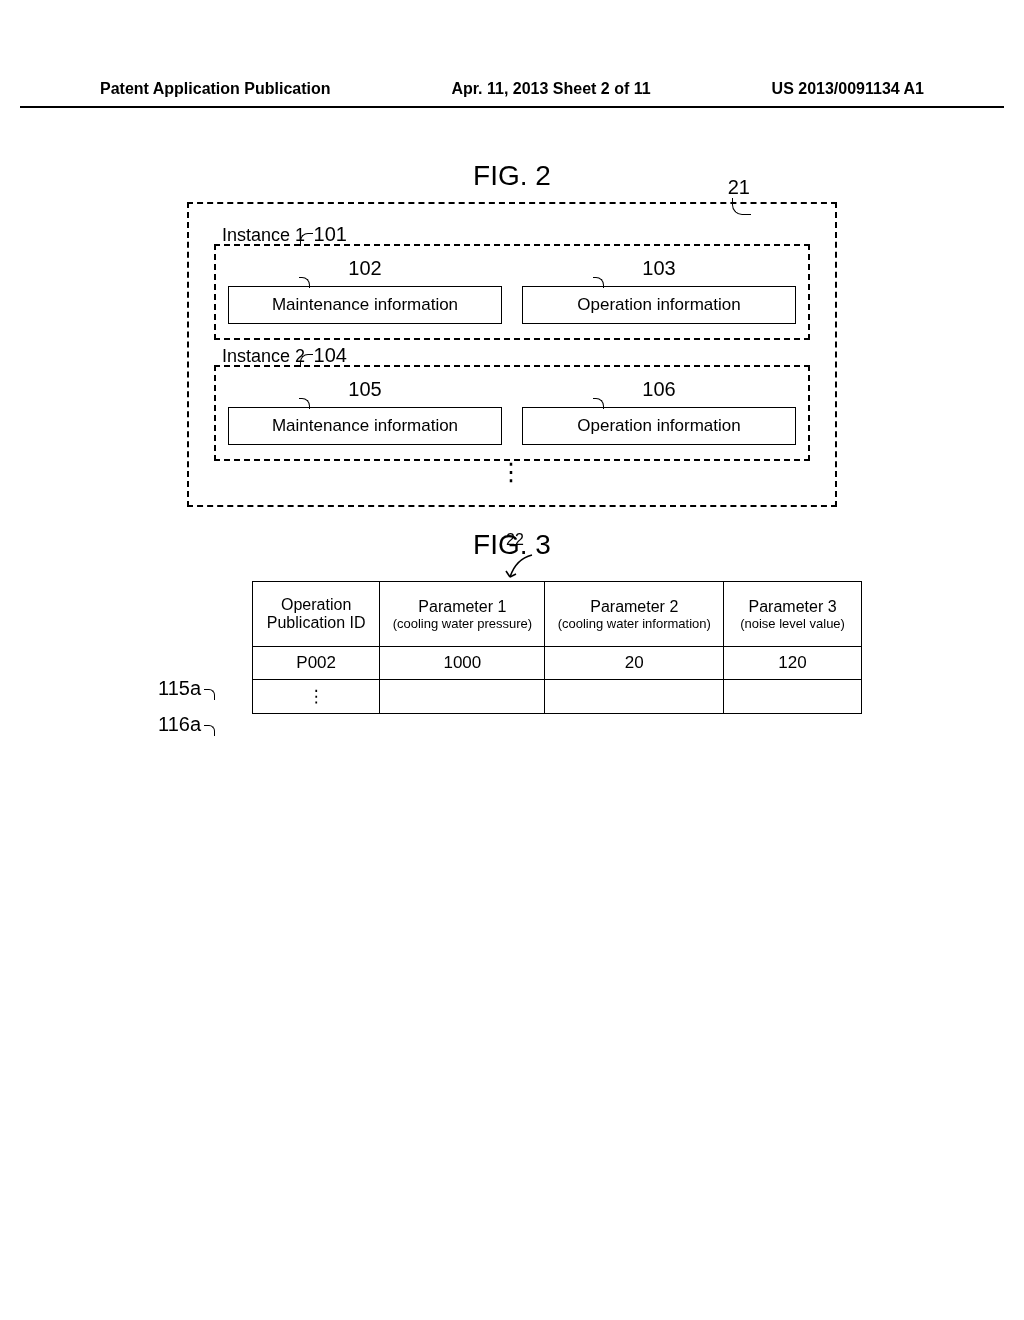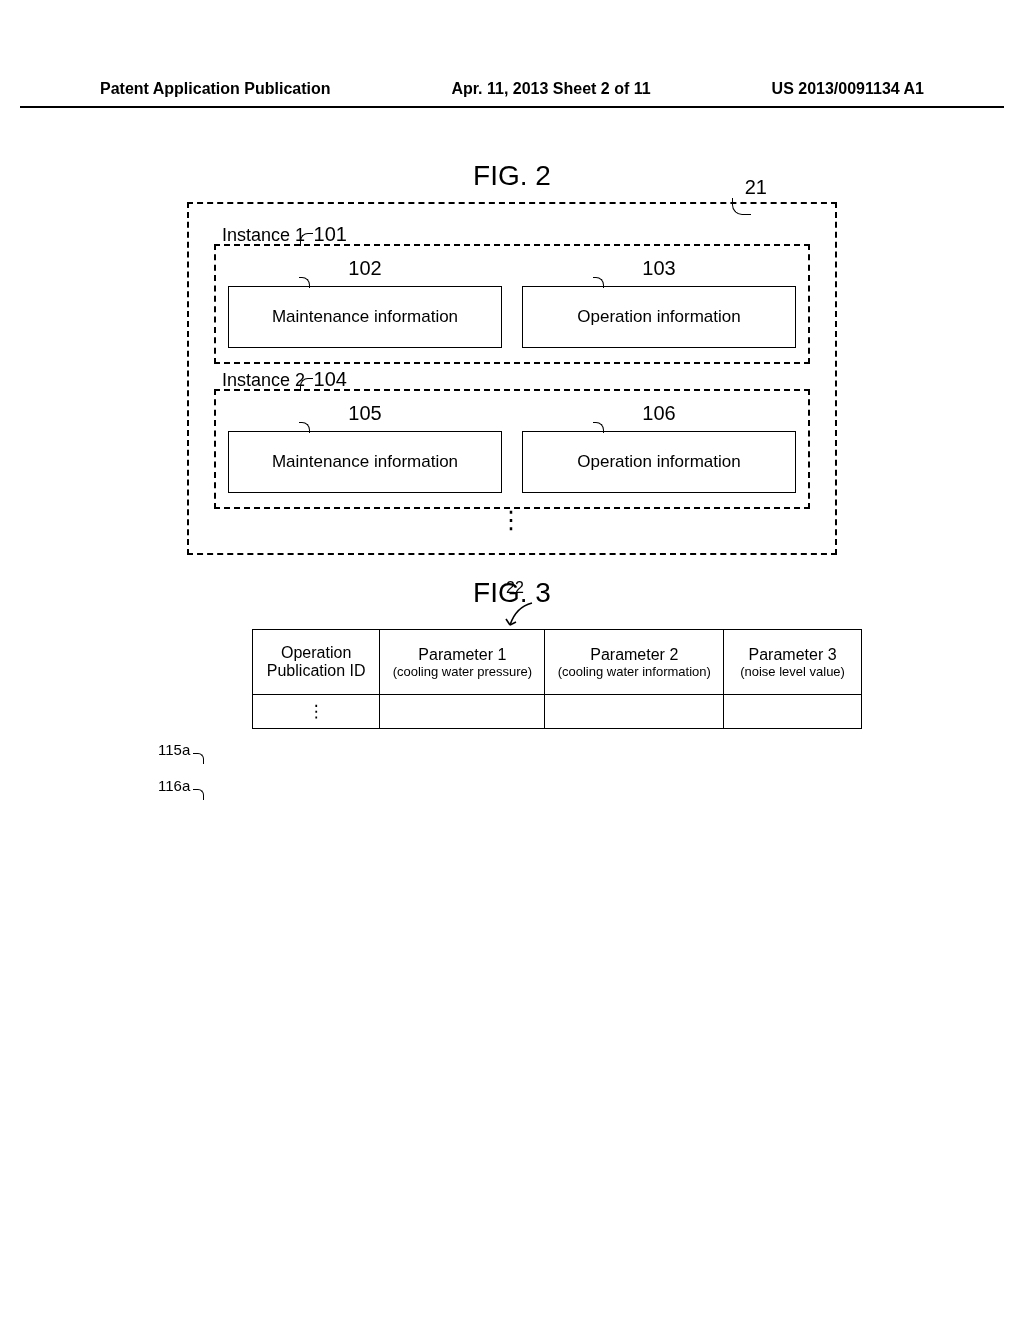--- a/index.html
+++ b/index.html
@@ -36,21 +36,21 @@
   }
   
   .fig2-wrapper {
     position: relative;
     width: 650px;
     margin: 0 auto;
   }
   .ref21 {
     position: absolute;
     top: -26px;
-    right: 70px;
+    right: 87px;
     font-size: 20px;
   }
   .ref21-leader {
     position: absolute;
     top: -4px;
     right: 86px;
     width: 18px;
     height: 16px;
     border-left: 1.5px solid #000;
     border-bottom: 1.5px solid #000;
@@ -89,21 +89,21 @@
     margin-top: -2px;
     display: flex;
     gap: 20px;
     position: relative;
   }
   .info-box {
     border: 1.5px solid #000;
     flex: 1;
     text-align: center;
     font-size: 17px;
-    padding: 20px 4px;
+    padding: 8px 4px;
     position: relative;
     background: #fff;
   }
   .ref-above {
     position: absolute;
     top: -30px;
     font-size: 20px;
   }
   .ref-above.left { left: 50%; transform: translateX(-50%);}
   .leader-down {
@@ -184,22 +184,21 @@
     display: block;
   }
   table.fig3 .c1 { width: 118px; }
   table.fig3 .c2 { width: 160px; }
   table.fig3 .c3 { width: 175px; margin-left: 40px; }
   table.fig3 .c4 { width: 130px; }
   .row-refs {
     position: absolute;
     left: -4px;
     top: 96px;
-    font-size: 15px;
-    margin-top: 16px;
+    font-size: 20px;
   }
   .row-ref-item {
     height: 36px;
     position: relative;
   }
   .row-ref-item .hook-right {
     position: absolute;
     right: -14px;
     top: 12px;
     width: 10px;
@@ -284,20 +283,26 @@
 
     <table class="fig3">
       <tbody>
           <tr>
         <th class="c1"><span>Operation Publication ID</span></th>
         <th class="c2"><span>Parameter 1</span><span class="sub">(cooling water pressure)</span></th>
         <th class="c3"><span>Parameter 2</span><span class="sub">(cooling water information)</span></th>
         <th class="c4"><span>Parameter 3</span><span class="sub">(noise level value)</span></th>
       </tr>
       <tr>
+        <td>P002</td>
+        <td>1000</td>
+        <td>20</td>
+        <td>120</td>
+      </tr>
+      <tr>
         <td>⋮</td>
         <td></td>
         <td></td>
         <td></td>
       </tr>
     </tbody>
       </table>
   </div>
 
 </div>

